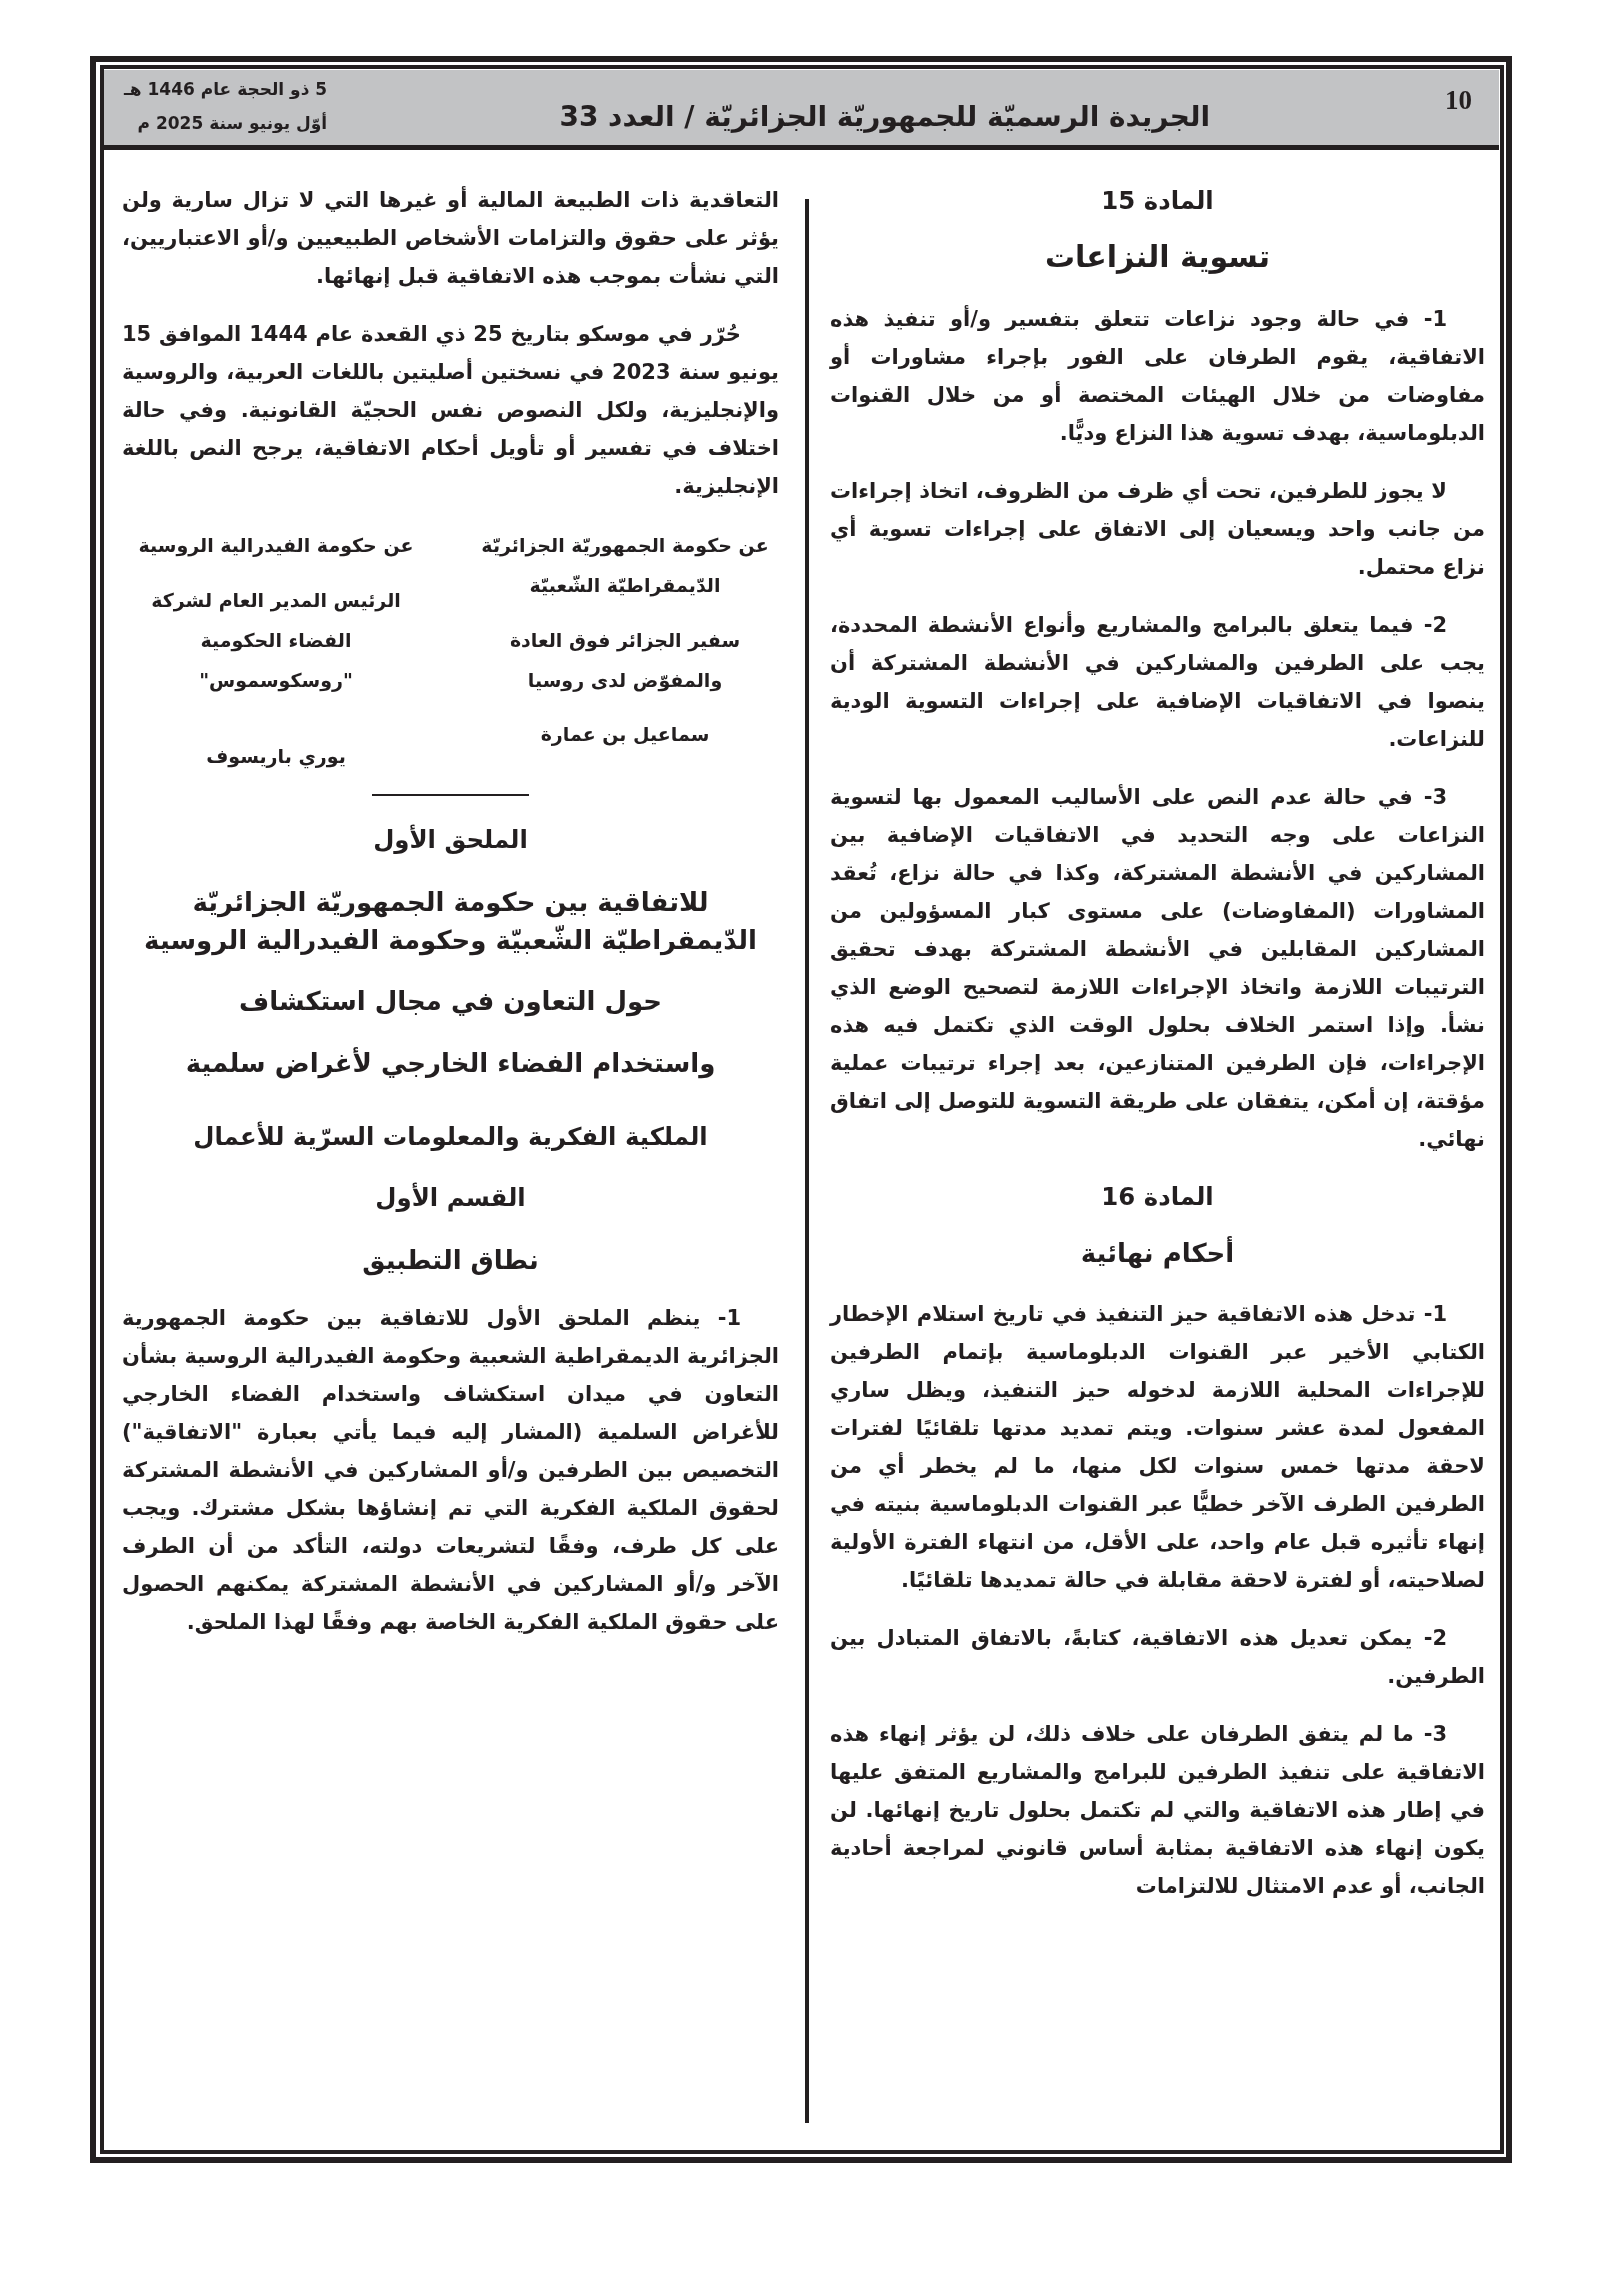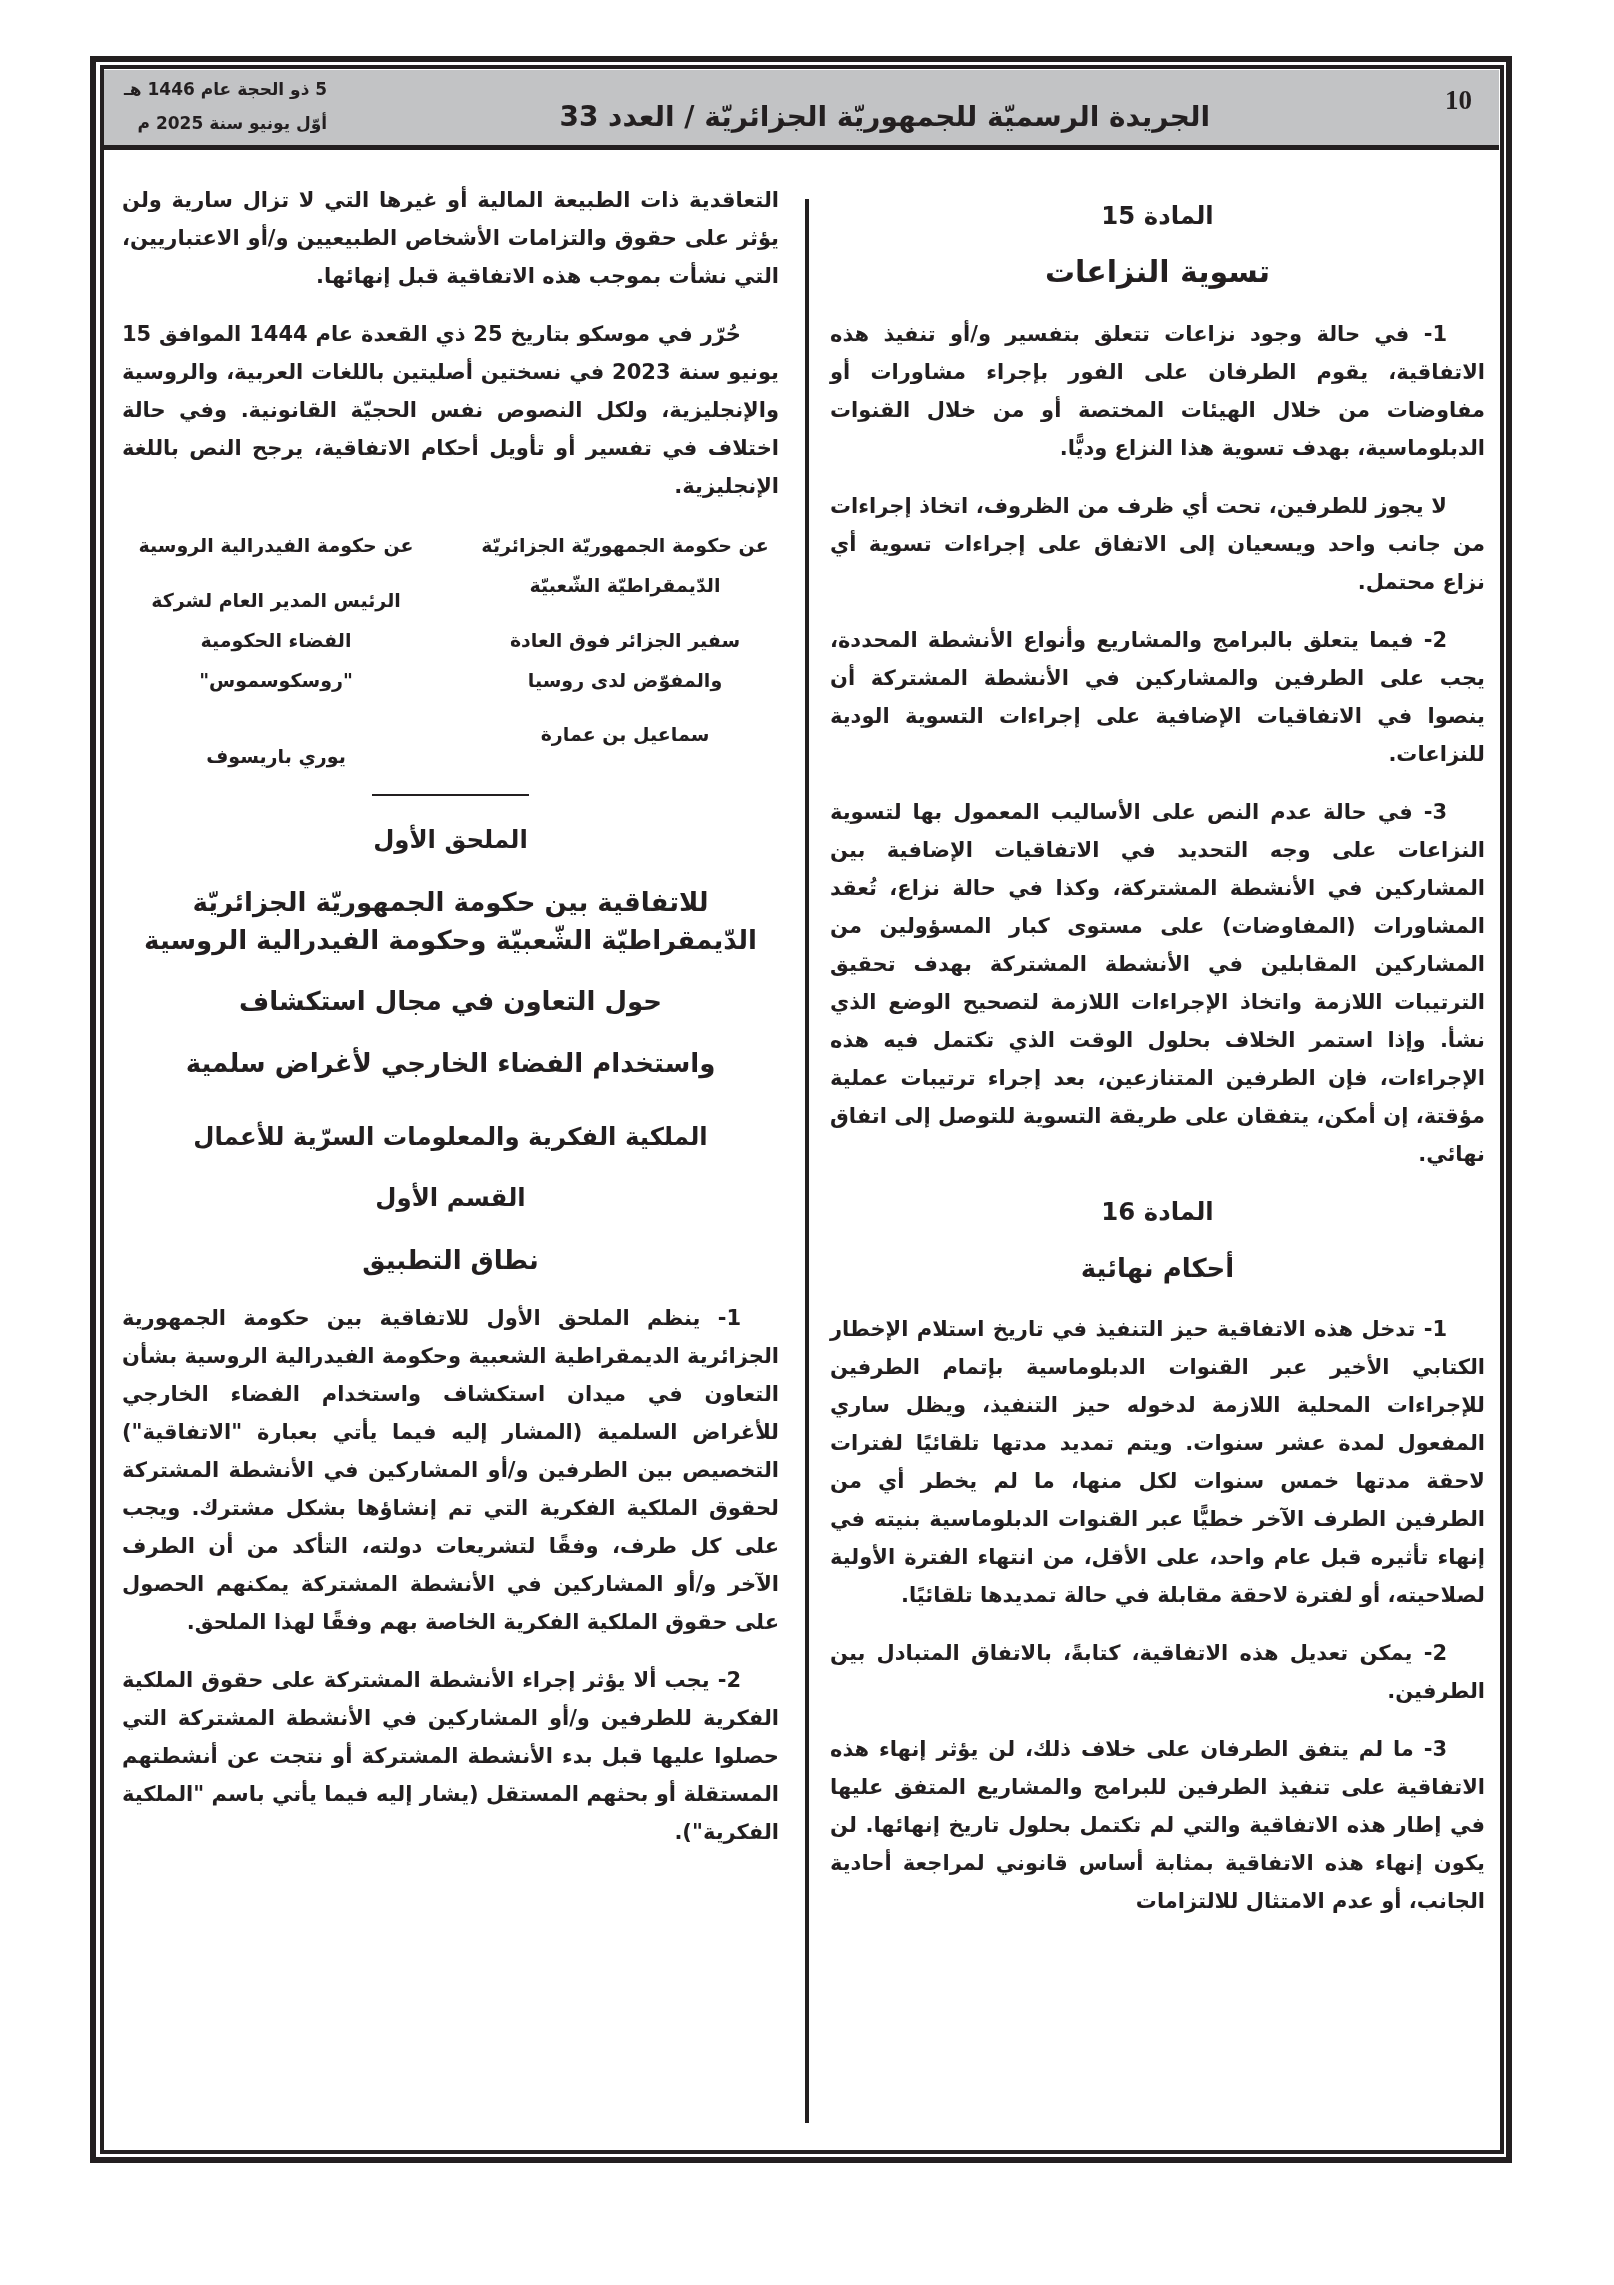--- a/index.html
+++ b/index.html
@@ -54,21 +54,21 @@
   <div class="date-block">
     <div>5 ذو الحجة عام 1446 هـ</div>
     <div>أوّل يونيو سنة 2025 م</div>
   </div>
 </div>
 
 <div class="divider"></div>
 
 <div class="column col-right">
   <section>
-    <h2 class="heading" style="margin-top:16px;margin-bottom:18px;text-align:center;">المادة 15</h2>
+    <h2 class="heading" style="margin-top:1px;margin-bottom:18px;text-align:center;">المادة 15</h2>
     <h2 class="heading" style="font-size:30px;margin-bottom:23.5px;">تسوية النزاعات</h2>
     <p class="para">1- في حالة وجود نزاعات تتعلق بتفسير و/أو تنفيذ هذه الاتفاقية، يقوم الطرفان على الفور بإجراء مشاورات أو مفاوضات من خلال الهيئات المختصة أو من خلال القنوات الدبلوماسية، بهدف تسوية هذا النزاع وديًّا.</p>
     <p class="para">لا يجوز للطرفين، تحت أي ظرف من الظروف، اتخاذ إجراءات من جانب واحد ويسعيان إلى الاتفاق على إجراءات تسوية أي نزاع محتمل.</p>
     <p class="para">2- فيما يتعلق بالبرامج والمشاريع وأنواع الأنشطة المحددة، يجب على الطرفين والمشاركين في الأنشطة المشتركة أن ينصوا في الاتفاقيات الإضافية على إجراءات التسوية الودية للنزاعات.</p>
     <p class="para">3- في حالة عدم النص على الأساليب المعمول بها لتسوية النزاعات على وجه التحديد في الاتفاقيات الإضافية بين المشاركين في الأنشطة المشتركة، وكذا في حالة نزاع، تُعقد المشاورات (المفاوضات) على مستوى كبار المسؤولين من المشاركين المقابلين في الأنشطة المشتركة بهدف تحقيق الترتيبات اللازمة واتخاذ الإجراءات اللازمة لتصحيح الوضع الذي نشأ. وإذا استمر الخلاف بحلول الوقت الذي تكتمل فيه هذه الإجراءات، فإن الطرفين المتنازعين، بعد إجراء ترتيبات عملية مؤقتة، إن أمكن، يتفقان على طريقة التسوية للتوصل إلى اتفاق نهائي.</p>
   </section>
   <section>
     <h2 class="heading" style="margin-top:3.6px;margin-bottom:18px;">المادة 16</h2>
     <h2 class="heading" style="font-size:26px;margin-bottom:23.5px;">أحكام نهائية</h2>
     <p class="para">1- تدخل هذه الاتفاقية حيز التنفيذ في تاريخ استلام الإخطار الكتابي الأخير عبر القنوات الدبلوماسية بإتمام الطرفين للإجراءات المحلية اللازمة لدخوله حيز التنفيذ، ويظل ساري المفعول لمدة عشر سنوات. ويتم تمديد مدتها تلقائيًا لفترات لاحقة مدتها خمس سنوات لكل منها، ما لم يخطر أي من الطرفين الطرف الآخر خطيًّا عبر القنوات الدبلوماسية بنيته في إنهاء تأثيره قبل عام واحد، على الأقل، من انتهاء الفترة الأولية لصلاحيته، أو لفترة لاحقة مقابلة في حالة تمديدها تلقائيًا.</p>
@@ -102,16 +102,15 @@
 
   <section class="annex-block">
     <h2 class="heading">الملحق الأول</h2>
     <h2 class="heading annex-title">للاتفاقية بين حكومة الجمهوريّة الجزائريّة الدّيمقراطيّة الشّعبيّة وحكومة الفيدرالية الروسية</h2>
     <h2 class="heading annex-title">حول التعاون في مجال استكشاف</h2>
     <h2 class="heading annex-title" style="margin-bottom:36px;">واستخدام الفضاء الخارجي لأغراض سلمية</h2>
     <h2 class="heading">الملكية الفكرية والمعلومات السرّية للأعمال</h2>
     <h2 class="heading">القسم الأول</h2>
     <h2 class="heading annex-title" style="margin-bottom:20px;">نطاق التطبيق</h2>
     <p class="para">1- ينظم الملحق الأول للاتفاقية بين حكومة الجمهورية الجزائرية الديمقراطية الشعبية وحكومة الفيدرالية الروسية بشأن التعاون في ميدان استكشاف واستخدام الفضاء الخارجي للأغراض السلمية (المشار إليه فيما يأتي بعبارة "الاتفاقية") التخصيص بين الطرفين و/أو المشاركين في الأنشطة المشتركة لحقوق الملكية الفكرية التي تم إنشاؤها بشكل مشترك. ويجب على كل طرف، وفقًا لتشريعات دولته، التأكد من أن الطرف الآخر و/أو المشاركين في الأنشطة المشتركة يمكنهم الحصول على حقوق الملكية الفكرية الخاصة بهم وفقًا لهذا الملحق.</p>
-    <p class="para">2- يجب ألا يؤثر إجراء الأنشطة المشتركة على حقوق الملكية الفكرية للطرفين و/أو المشاركين في الأنشطة المشتركة التي حصلوا عليها قبل بدء الأنشطة المشتركة أو نتجت عن أنشطتهم المستقلة أو بحثهم المستقل (يشار إليه فيما يأتي باسم "الملكية الفكرية").</p>
   </section>
 </div>
 
 
 </body></html>

